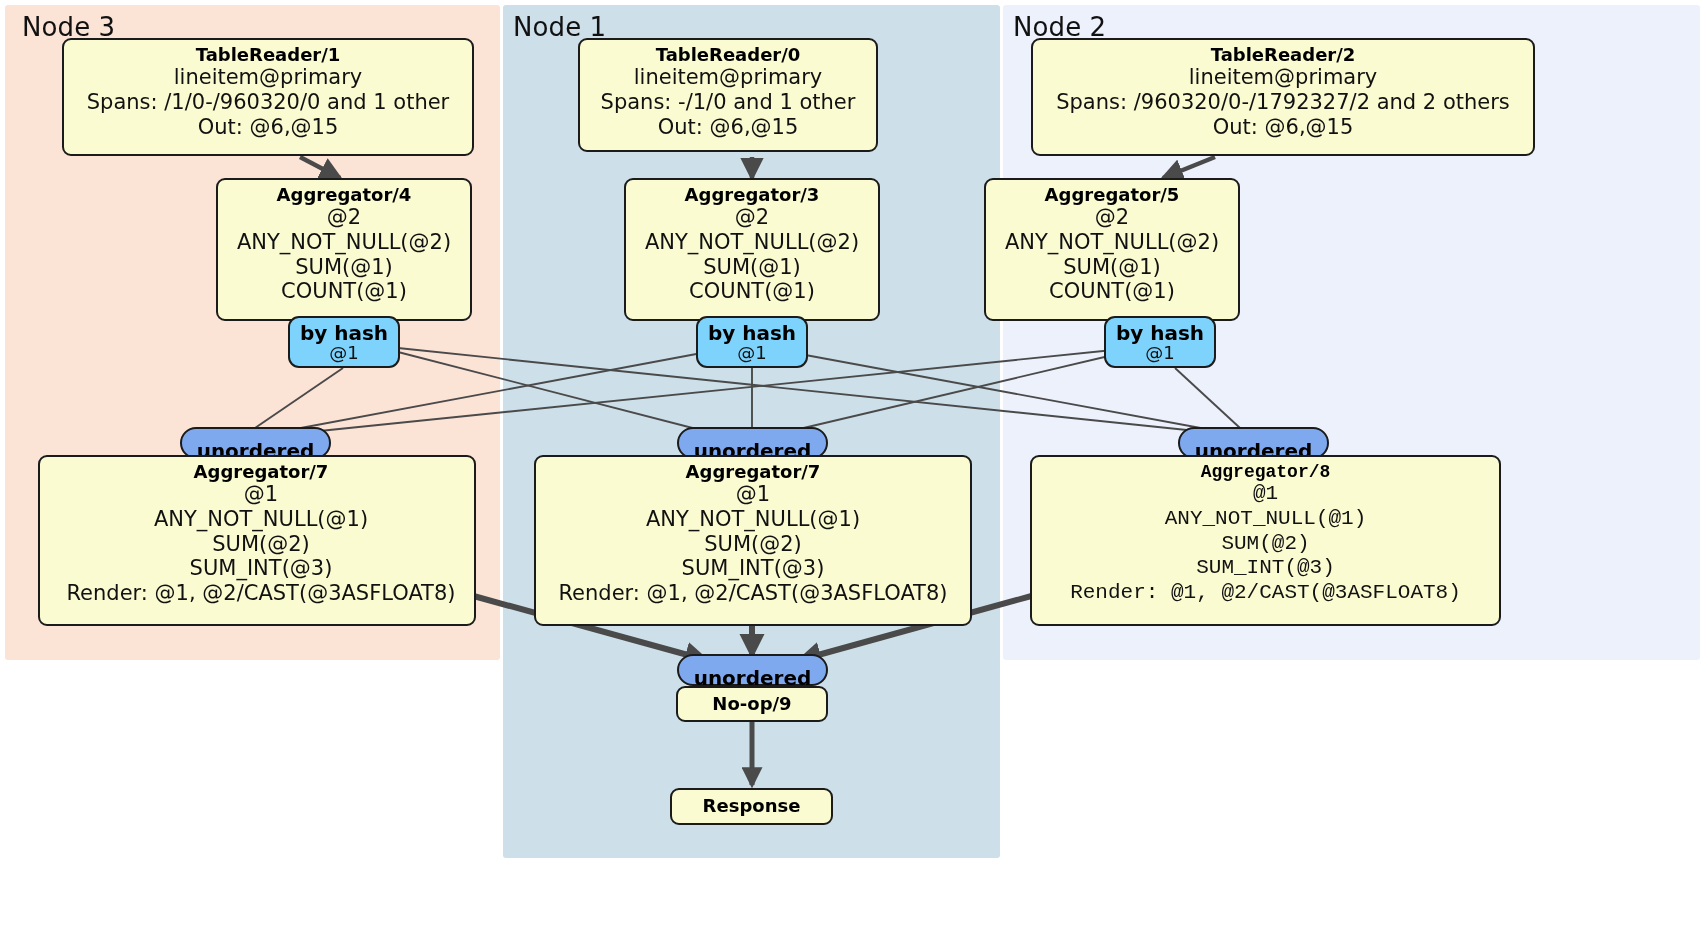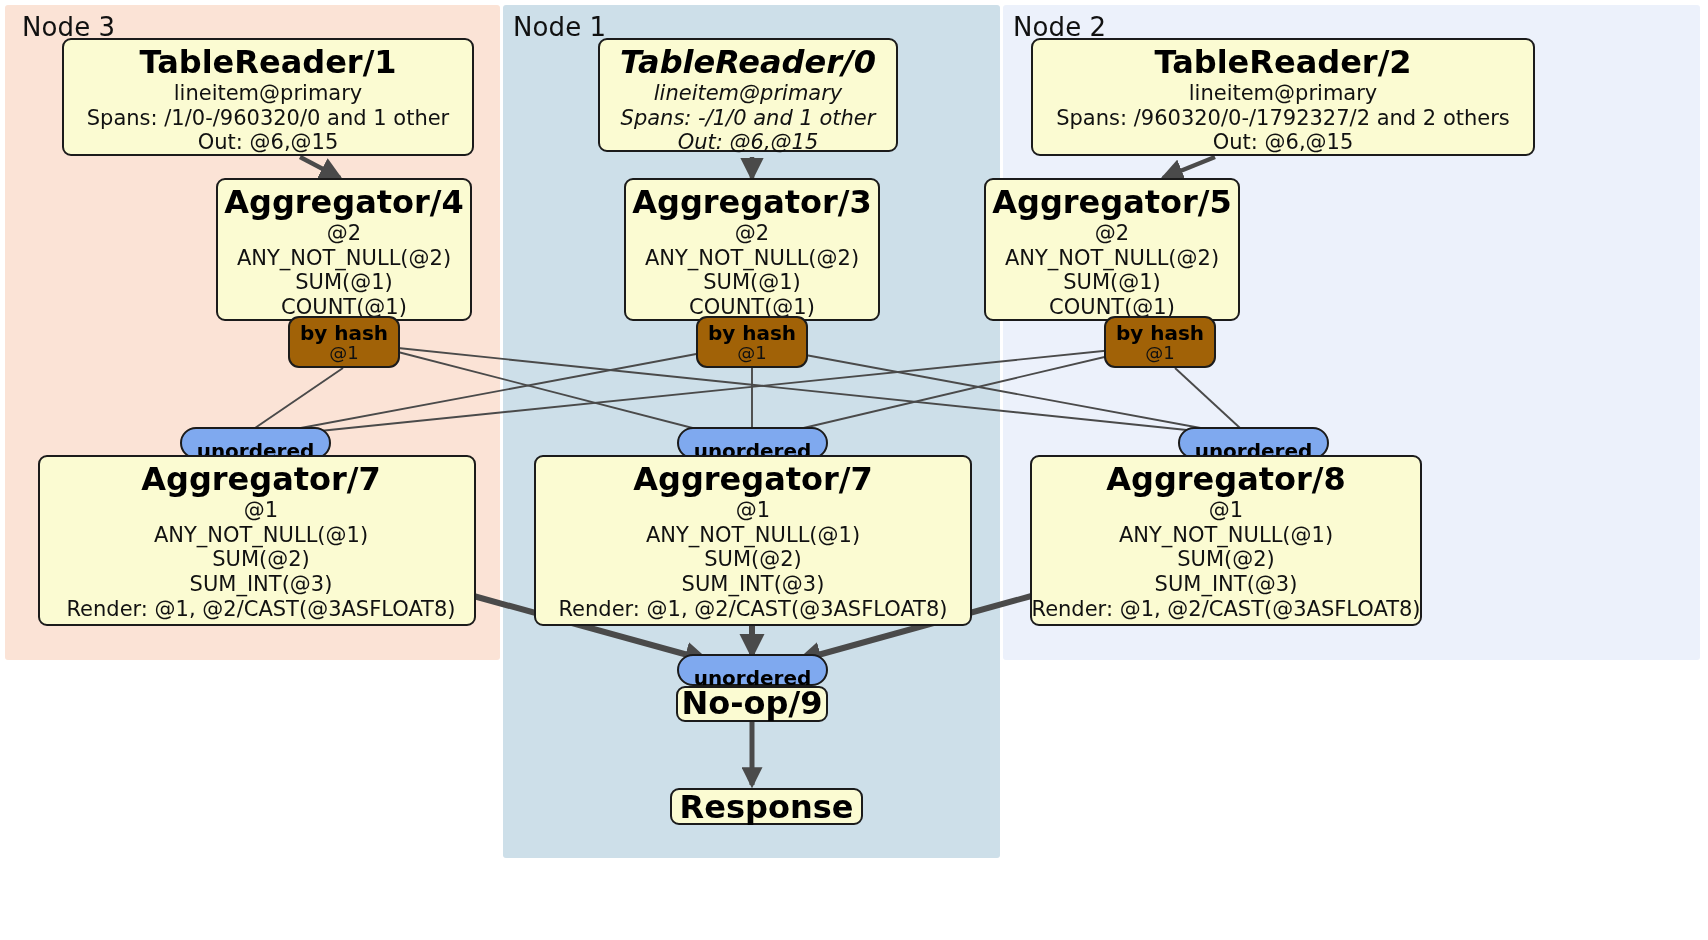--- a/index.html
+++ b/index.html
@@ -17,31 +17,31 @@
     white-space:nowrap;
   }
 
   
   .box{
     position:absolute;background:#fbfbd2;border:2.2px solid #1b1b1b;
     border-radius:9px;box-sizing:border-box;
     display:flex;flex-direction:column;align-items:center;justify-content:flex-start;
     padding:5px 8px 4px 8px;text-align:center;
   }
-  .box .title{font-weight:bold;font-size:32px;line-height:1.12;color:#000;white-space:nowrap;}
+  .box .title{font-weight:bold;font-size:18px;line-height:1.12;color:#000;white-space:nowrap;}
   .box .line{font-size:21px;line-height:1.18;color:#111;white-space:nowrap;}
 
   
   .pill{
     position:absolute;box-sizing:border-box;border:2.1px solid #1b1b1b;
     display:flex;flex-direction:column;align-items:center;justify-content:center;
     text-align:center;line-height:1.05;
   }
   .pill.hash{
-    background:#a16207;border-radius:11px;padding-top:2px;
+    background:#7dd3fc;border-radius:11px;padding-top:2px;
   }
   .pill.hash .t{font-weight:bold;font-size:20px;color:#000;}
   .pill.hash .s{font-size:18px;color:#111;}
   .pill.unordered{
     background:#7fa9ef;border-radius:999px;
   }
   .pill.unordered .t{font-weight:bold;font-size:20px;color:#000;white-space:nowrap;margin-top:16px;}
 
   
   #edges{position:absolute;left:0;top:0;width:1708px;height:940px;pointer-events:none;}
@@ -94,21 +94,21 @@
     <path d="M 752 721 L 752 785" stroke="#4a4a4a" stroke-width="5" fill="none" marker-end="url(#arrowbig)"></path>
   </svg>
 
   <div class="box" style="left:62px;top:38px;width:412px;height:118px;">
     <div class="title">TableReader/1</div>
     <div class="line">lineitem@primary</div>
     <div class="line">Spans: /1/0-/960320/0 and 1 other</div>
     <div class="line">Out: @6,@15</div>
   </div>
 
-  <div class="box" style="left:598px;top:38px;width:300px;height:114px;font-style:italic;">
+  <div class="box" style="left:578px;top:38px;width:300px;height:114px;">
     <div class="title">TableReader/0</div>
     <div class="line">lineitem@primary</div>
     <div class="line">Spans: -/1/0 and 1 other</div>
     <div class="line">Out: @6,@15</div>
   </div>
 
   <div class="box" style="left:1031px;top:38px;width:504px;height:118px;">
     <div class="title">TableReader/2</div>
     <div class="line">lineitem@primary</div>
     <div class="line">Spans: /960320/0-/1792327/2 and 2 others</div>
@@ -173,34 +173,34 @@
 
   <div class="box" style="left:534px;top:455px;width:438px;height:171px;">
     <div class="title">Aggregator/7</div>
     <div class="line">@1</div>
     <div class="line">ANY_NOT_NULL(@1)</div>
     <div class="line">SUM(@2)</div>
     <div class="line">SUM_INT(@3)</div>
     <div class="line">Render: @1, @2/CAST(@3ASFLOAT8)</div>
   </div>
 
-  <div class="box" style="left:1030px;top:455px;width:392px;height:171px;">
+  <div class="box" style="left:1030px;top:455px;width:471px;height:171px;font-family:Liberation Mono, monospace;">
     <div class="title">Aggregator/8</div>
     <div class="line">@1</div>
     <div class="line">ANY_NOT_NULL(@1)</div>
     <div class="line">SUM(@2)</div>
     <div class="line">SUM_INT(@3)</div>
     <div class="line">Render: @1, @2/CAST(@3ASFLOAT8)</div>
   </div>
 
   <div class="pill unordered" style="left:677px;top:654px;width:151px;height:32px;">
     <div class="t">unordered</div>
   </div>
 
   <div class="box" style="left:676px;top:686px;width:152px;height:36px;justify-content:center;padding:0;">
     <div class="title">No-op/9</div>
   </div>
 
-  <div class="box" style="left:670px;top:788px;width:193px;height:37px;padding:0;">
+  <div class="box" style="left:670px;top:788px;width:163px;height:37px;justify-content:center;padding:0;">
     <div class="title">Response</div>
   </div>
 
 </div>
 
 </body></html>

